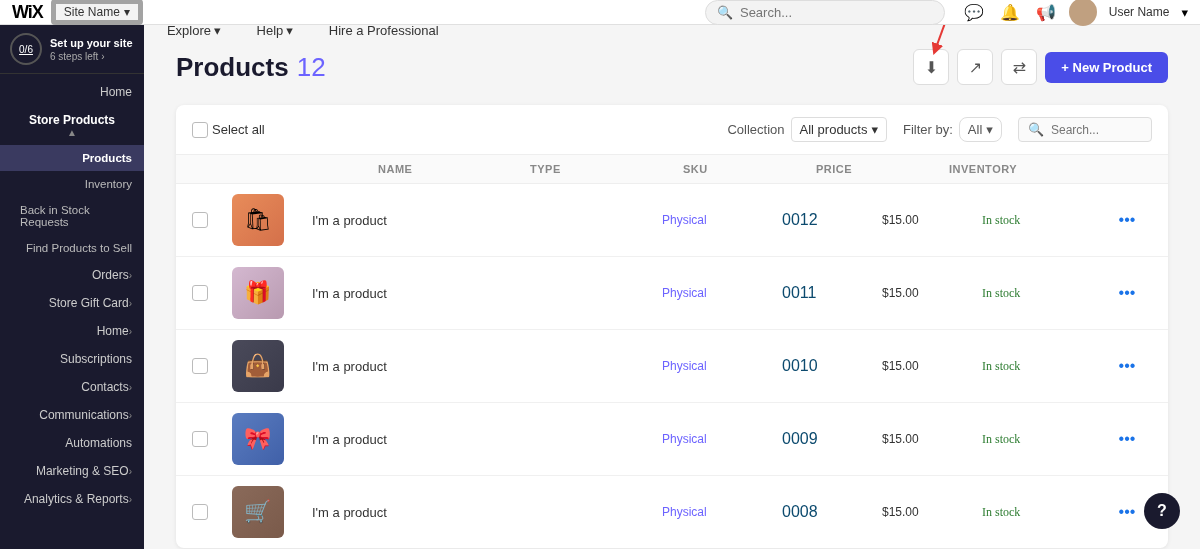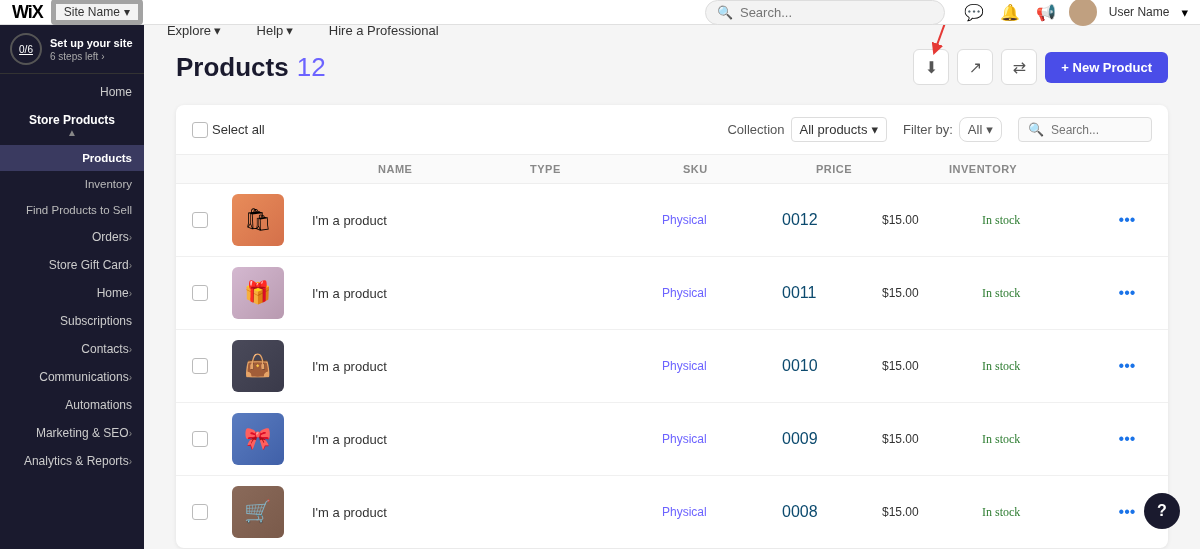--- a/index.html
+++ b/index.html
@@ -201,20 +201,23 @@
         <span>Store Products</span>
         <span class="chevron">▲</span>
       </div>
       <div class="sidebar-item sub-item active">
         <span>Products</span>
       </div>
       <div class="sidebar-item sub-item">
         <span>Inventory</span>
       </div>
       <div class="sidebar-item sub-item">
+        <span>Back in Stock Requests</span>
+      </div>
+      <div class="sidebar-item sub-item">
         <span>Find Products to Sell</span>
       </div>
       <div class="sidebar-item">
         <span>Orders</span>
         <span class="chevron">›</span>
       </div>
       <div class="sidebar-item">
         <span>Store Gift Card</span>
         <span class="chevron">›</span>
       </div>

